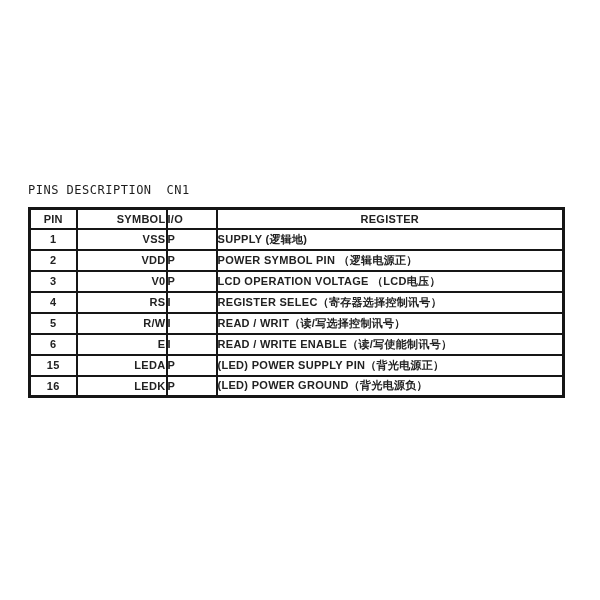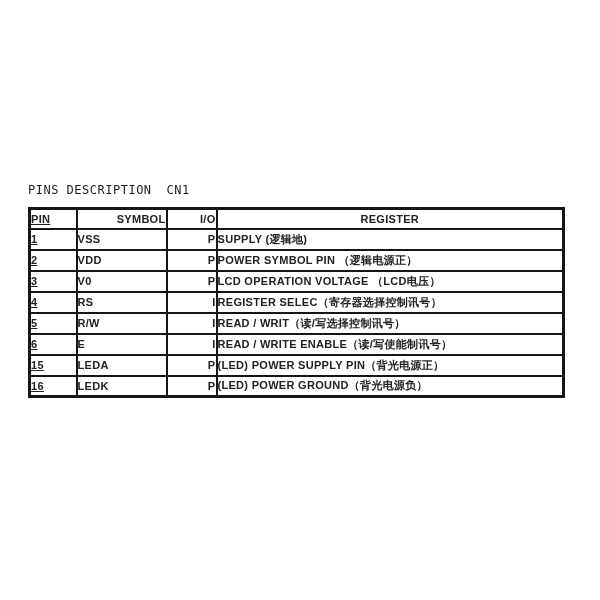--- a/index.html
+++ b/index.html
@@ -53,24 +53,24 @@
     vertical-align: middle;
     white-space: nowrap;
     overflow: hidden;
   }
   table.pins-table thead tr { height: 20px; }
   table.pins-table tbody tr { height: 21px; }
   .col-pin      { width: 47px; }
   .col-symbol   { width: 90px; }
   .col-io       { width: 50px; }
   .col-function { width: auto; }
-  th.h-pin, td.c-pin { text-align: left; text-decoration: underline; }
+  th.h-pin, td.c-pin { text-align: center; }
   th.h-symbol { text-align: right; padding-left: 10px; }
-  td.c-symbol { text-align: left; }
-  th.h-io, td.c-io { text-align: right; }
+  td.c-symbol { text-align: right; }
+  th.h-io, td.c-io { text-align: left; }
   th.h-function { text-align: center; }
   td.c-function { text-align: left; padding-left: 8px; }
 </style>
 </head>
 <body>
 
 <div class="doc-title">
   <span>PINS DESCRIPTION</span><span class="suffix">CN1</span>
 </div>
 

